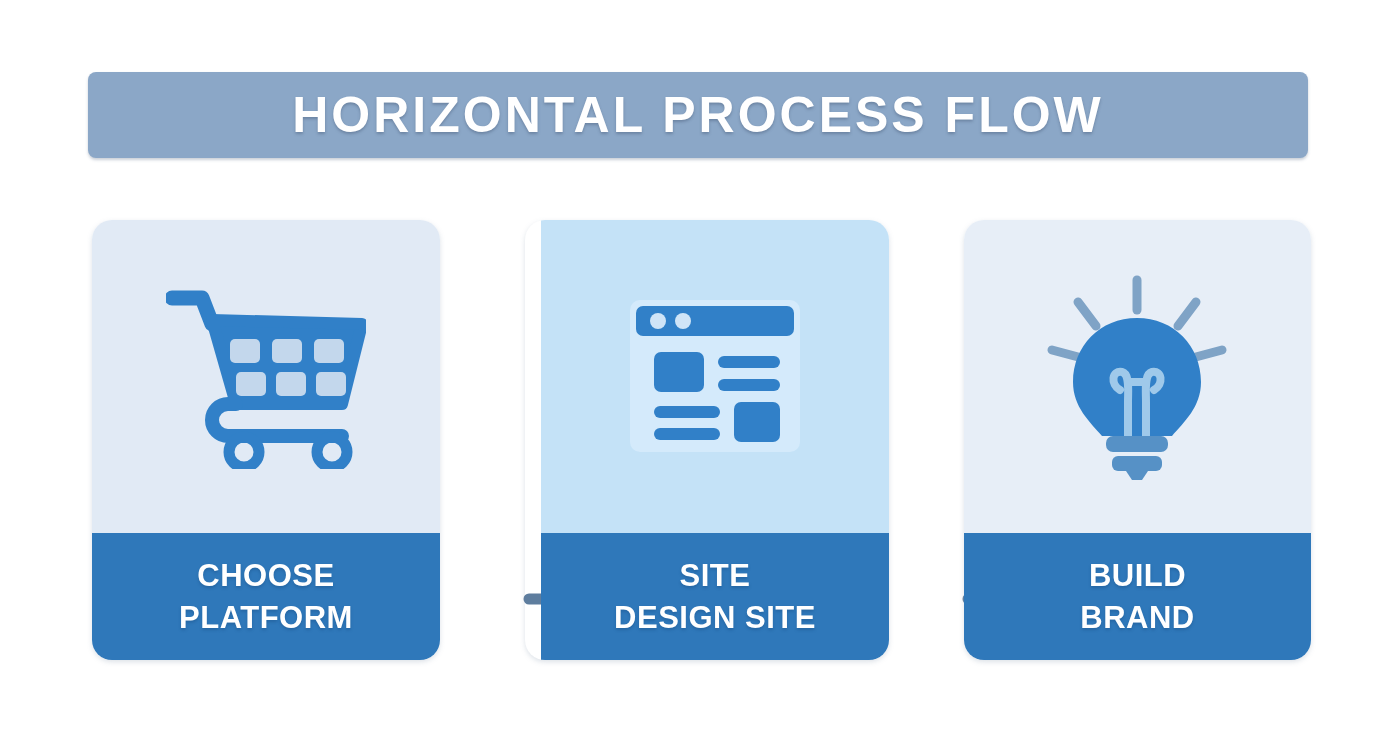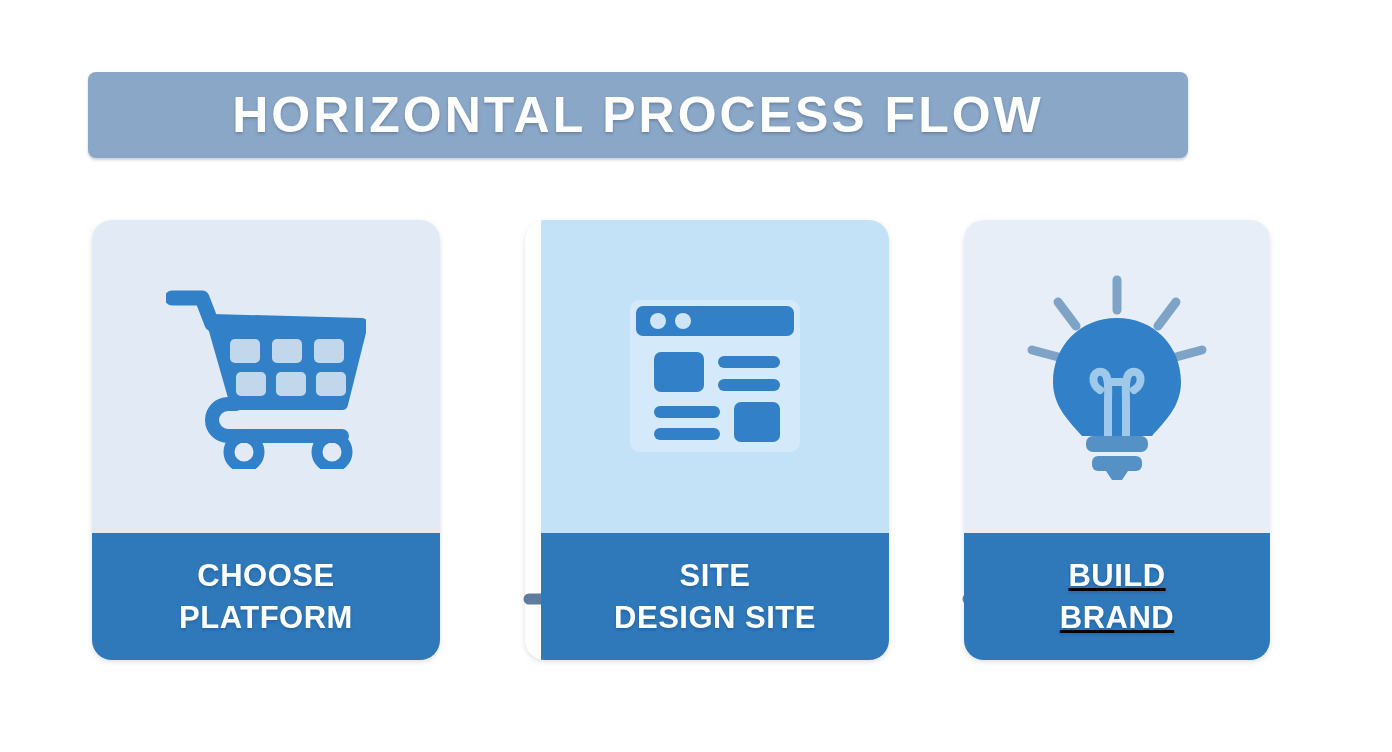--- a/index.html
+++ b/index.html
@@ -21,21 +21,21 @@
     width: 1392px;
     height: 752px;
     background: #ffffff;
   }
 
   
   .title-bar {
     position: absolute;
     left: 88px;
     top: 72px;
-    width: 1100px;
+    width: 1220px;
     height: 86px;
     background: #8ba7c7;
     border-radius: 8px;
     display: flex;
     align-items: center;
     justify-content: center;
     box-shadow: 0 2px 3px rgba(80,100,125,0.30);
   }
   .title-text {
     color: #ffffff;
@@ -62,21 +62,21 @@
     width: 348px;
     height: 440px;
     border-radius: 20px;
     overflow: hidden;
     display: flex;
     flex-direction: column;
     box-shadow: 0 2px 5px rgba(120,140,165,0.25);
   }
   .step-card.card-0 { left: 4px; }
   .step-card.card-1 { left: 437px; width: 348px; padding-left: 16px; }
-  .step-card.card-2 { left: 876px; width: 306px; text-decoration: underline; }
+  .step-card.card-2 { left: 876px; width: 347px; }
 
   .card-body {
     flex: 0 0 313px;
     height: 313px;
     display: flex;
     align-items: center;
     justify-content: center;
   }
   .card-0 .card-body { background: #e1eaf5; }
   .card-1 .card-body { background: #c4e2f7; }

